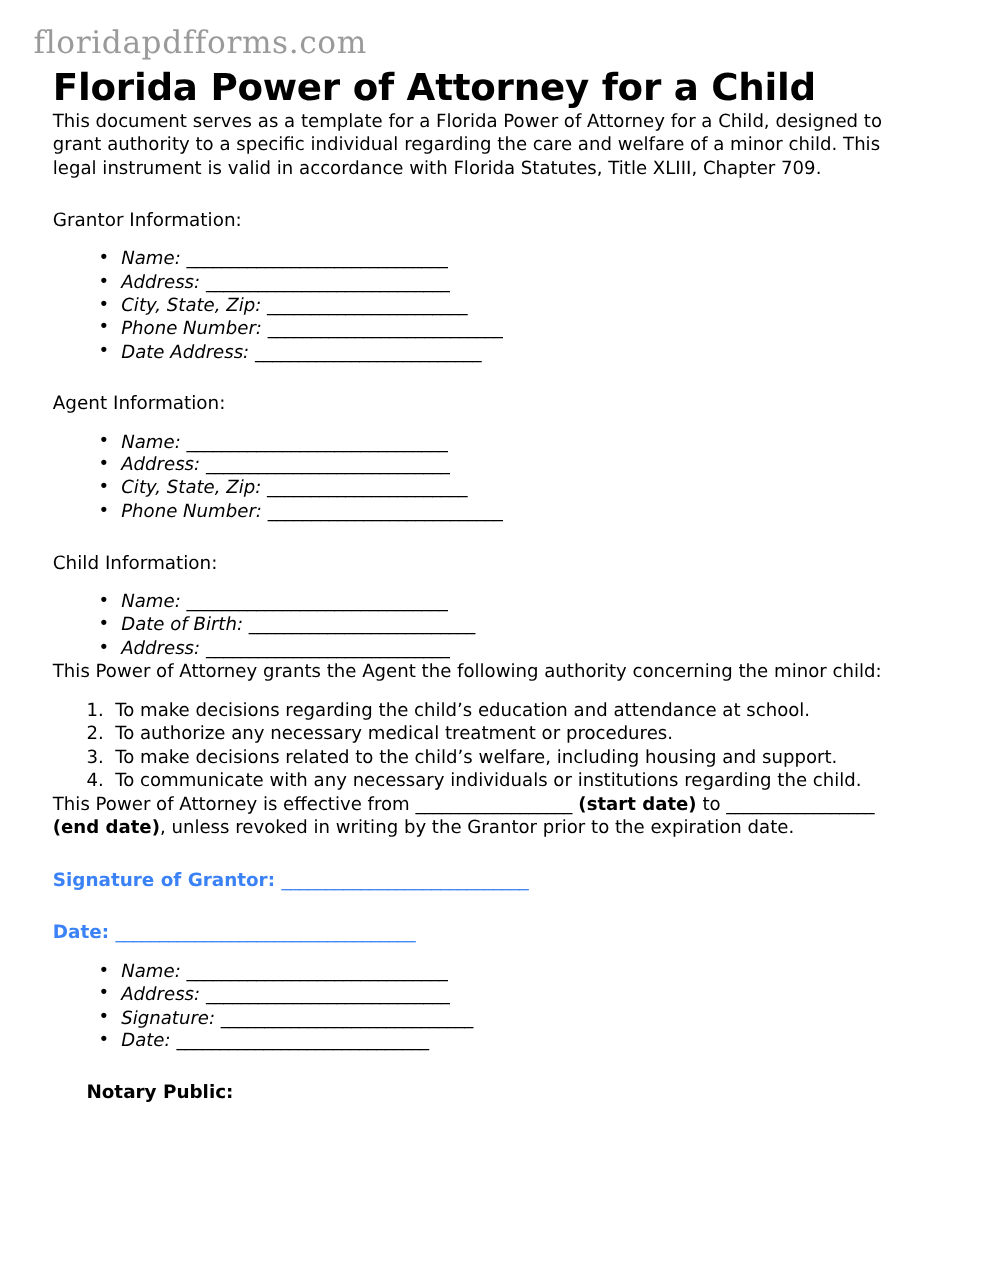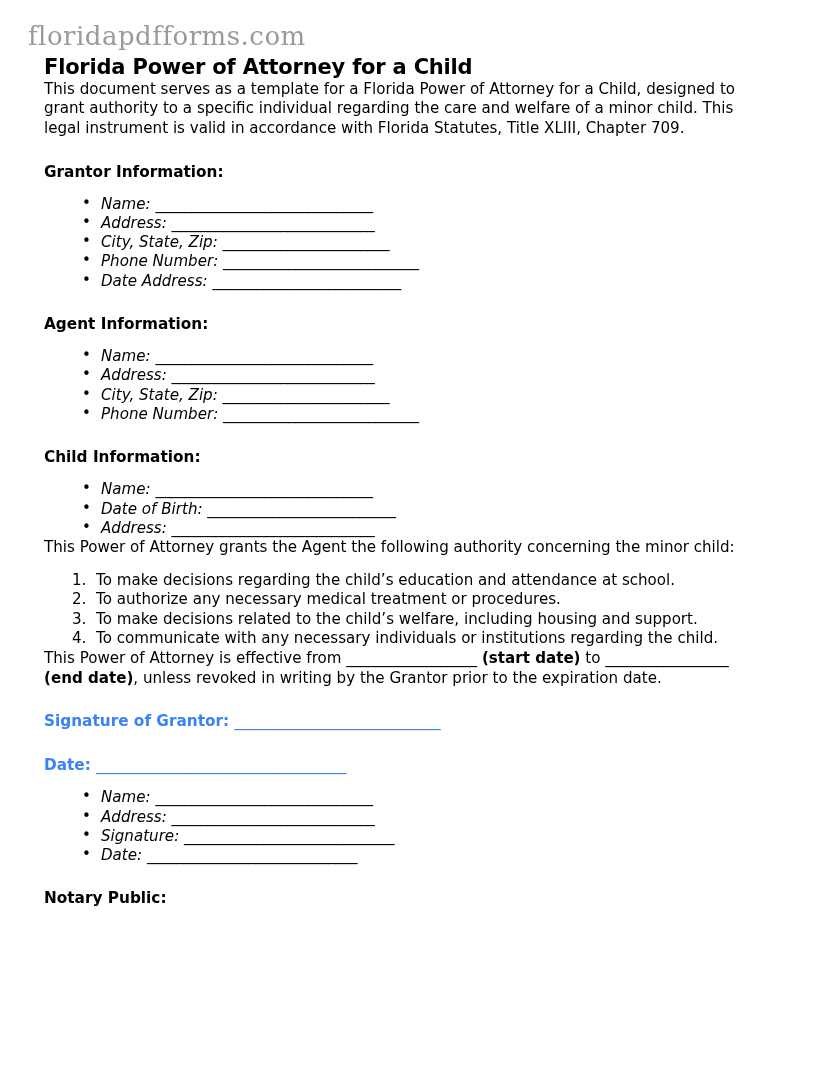--- a/index.html
+++ b/index.html
@@ -34,21 +34,21 @@
     padding-left: -4px;
     margin-left: -16px;
     line-height: 1.0;
     white-space: nowrap;
     font-weight: 400;
   }
   
   .doc-title {
     font-family: "DejaVu Sans", sans-serif;
     font-weight: bold;
-    font-size: 21px;
+    font-size: 31px;
     line-height: 1.18;
     color: #000000;
     margin: 6px 0 0 0;
     letter-spacing: -0.2px;
     white-space: nowrap;
   }
   
   p.body-text {
     font-size: 15.1px;
     line-height: 19.6px;
@@ -63,21 +63,21 @@
     margin-top: 23px;
     max-width: 700px;
   }
   .effective-para {
     margin-top: 21px;
     max-width: 710px;
   }
   
   h2.section-heading {
     font-size: 15.3px;
-    font-weight: bold;
+    font-weight: normal;
     line-height: 19px;
     margin: 24px 0 0 0;
     color: #000;
   }
   
   ul.field-list {
     list-style: none;
     margin: 13px 0 0 0;
     padding: 0 0 0 38px;
     font-style: italic;
@@ -132,20 +132,21 @@
     white-space: nowrap;
   }
   .sig-line .blank {
     font-weight: normal;
   }
   .notary-heading {
     font-size: 15.3px;
     font-weight: bold;
     margin-top: 24px;
     color: #000;
+    margin-left: 28px;
   }
   
   .blank {
     font-family: "DejaVu Sans", sans-serif;
     letter-spacing: -0.3px;
   }
   b, strong { font-weight: bold; }
 </style>
 </head>
 <body>

